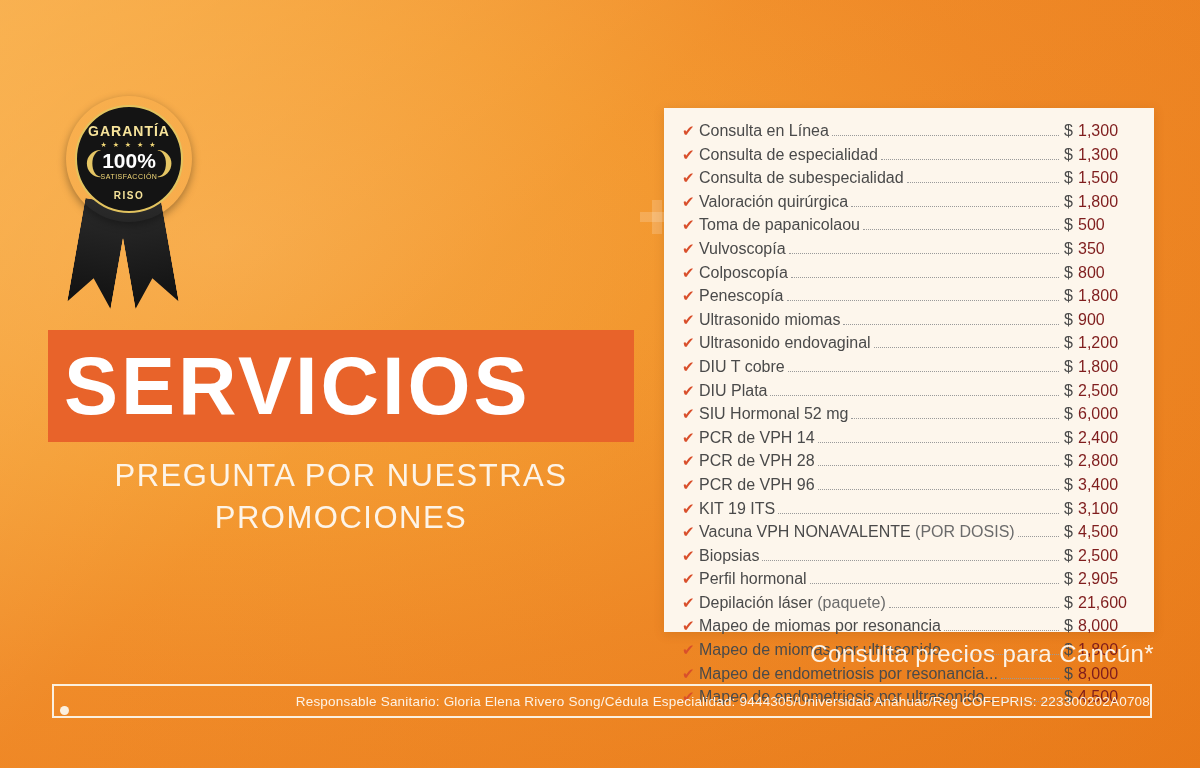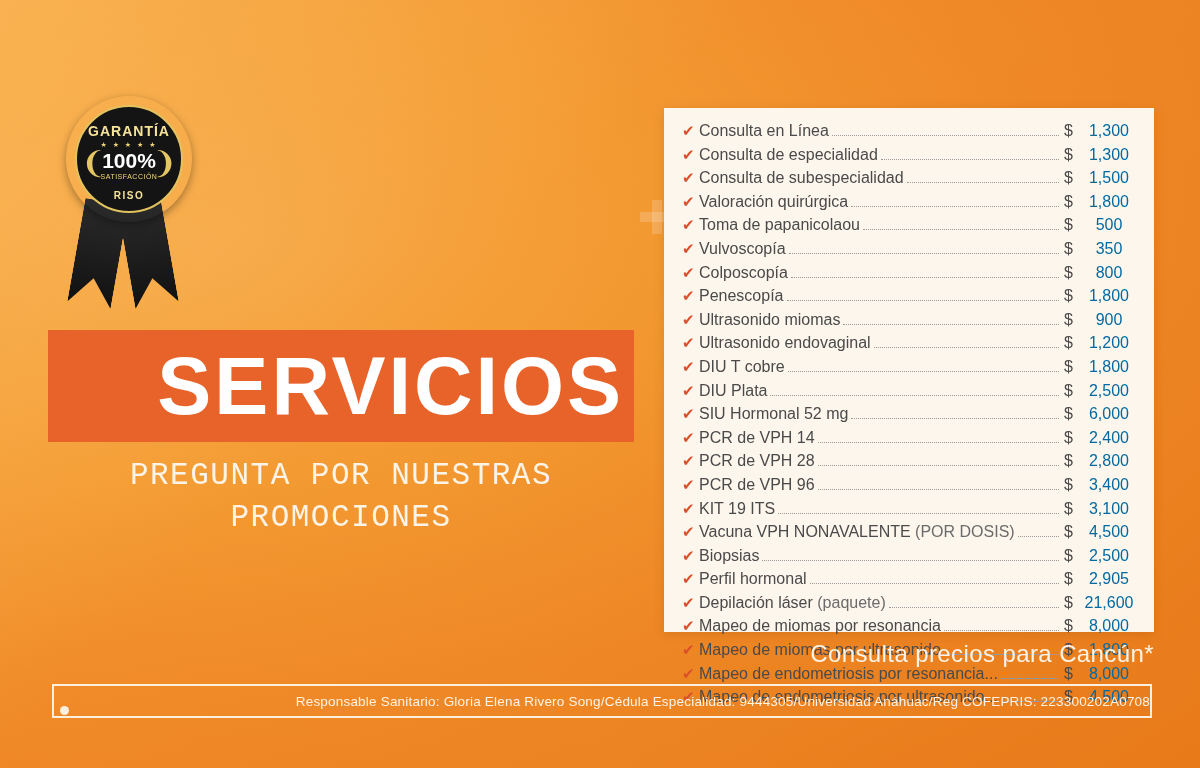--- a/index.html
+++ b/index.html
@@ -130,34 +130,32 @@
   .title-text {
     position: absolute;
     left: 64px;
     top: 338px;
     width: 560px;
     font-size: 81px;
     font-weight: bold;
     letter-spacing: 3px;
     color: #ffffff;
     line-height: 96px;
-    text-align: right;
   }
   .subtitle {
     position: absolute;
     left: 48px;
     top: 455px;
     width: 586px;
     text-align: center;
     color: #fdf4e8;
     font-size: 31px;
     letter-spacing: 1.5px;
     line-height: 42px;
     font-weight: 300;
-    font-family: Liberation Mono, monospace;
   }
 
   
   .price-card {
     position: absolute;
     left: 664px;
     top: 108px;
     width: 490px;
     height: 524px;
     background: #fdf6ec;
@@ -195,22 +193,22 @@
   }
   .cur {
     color: #4a4a4a;
     width: 14px;
     flex: 0 0 14px;
     text-align: left;
   }
   .amount {
     width: 62px;
     flex: 0 0 62px;
-    text-align: center;
-    color: #0369a1;
+    text-align: left;
+    color: #7f1d1d;
   }
 
   .cancun-note {
     position: absolute;
     left: 664px;
     top: 640px;
     width: 490px;
     text-align: right;
     color: #fdf3e6;
     font-size: 24px;

